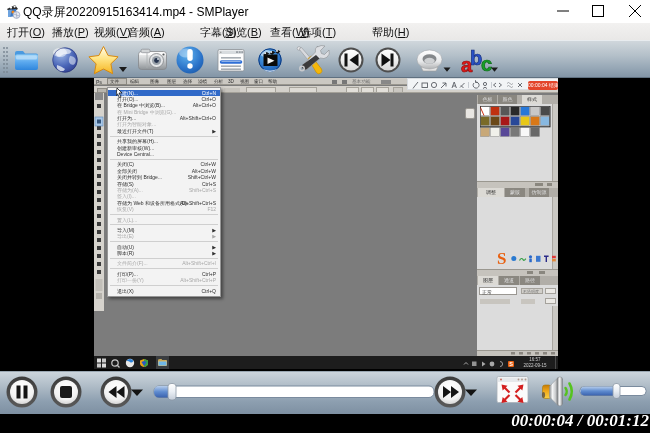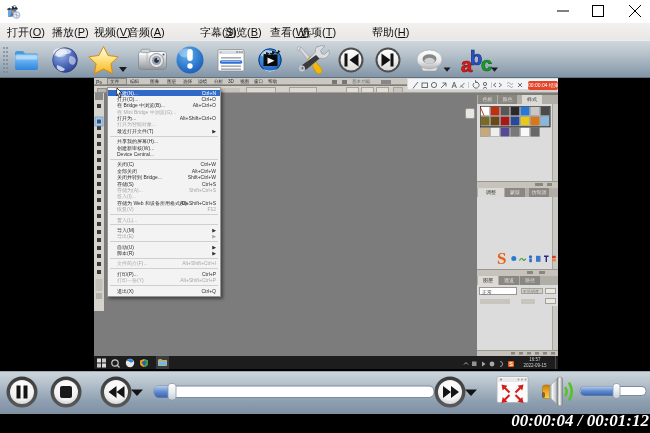--- a/index.html
+++ b/index.html
@@ -61,20 +61,21 @@
   <svg class="abs" style="left:6px; top:4px;" width="15" height="15" viewBox="0 0 15 15">
     <polygon points="1,5 9,1 12,5 4,9" fill="#2a2a2a"></polygon>
     <circle cx="5" cy="3.6" r="1.1" fill="#fff"></circle>
     <circle cx="8.6" cy="2.6" r="1.1" fill="#fff"></circle>
     <polygon points="2,6 10,5 11,12 3,13" fill="#3b78c4"></polygon>
     <polygon points="2,6 6,5.6 4,13 2,13" fill="#6ea3df"></polygon>
     <circle cx="7" cy="8" r="1.5" fill="#f08418"></circle>
     <circle cx="10.5" cy="11" r="3.4" fill="#e8ecf4" stroke="#9aa4c0" stroke-width="0.8"></circle>
     <path d="M7.6 10 L13.4 12 M10 7.8 L11 14.2" stroke="#9aa4c0" stroke-width="0.7" fill="none"></path>
   </svg>
+  <div class="abs" id="title-text">QQ录屏20220915163414.mp4 - SMPlayer</div>
   <svg class="abs" style="left:545px; top:0;" width="105" height="22" viewBox="0 0 105 22">
     <line x1="12" y1="11" x2="24" y2="11" stroke="#000" stroke-width="1"></line>
     <rect x="47.5" y="5.5" width="11" height="11" fill="none" stroke="#000" stroke-width="1"></rect>
     <line x1="84" y1="5" x2="96" y2="17" stroke="#000" stroke-width="1"></line>
     <line x1="96" y1="5" x2="84" y2="17" stroke="#000" stroke-width="1"></line>
   </svg>
 </div>
 
 <div class="abs" id="menubar">
   <span class="mi" style="left:7px">打开(<u>O</u>)</span>

